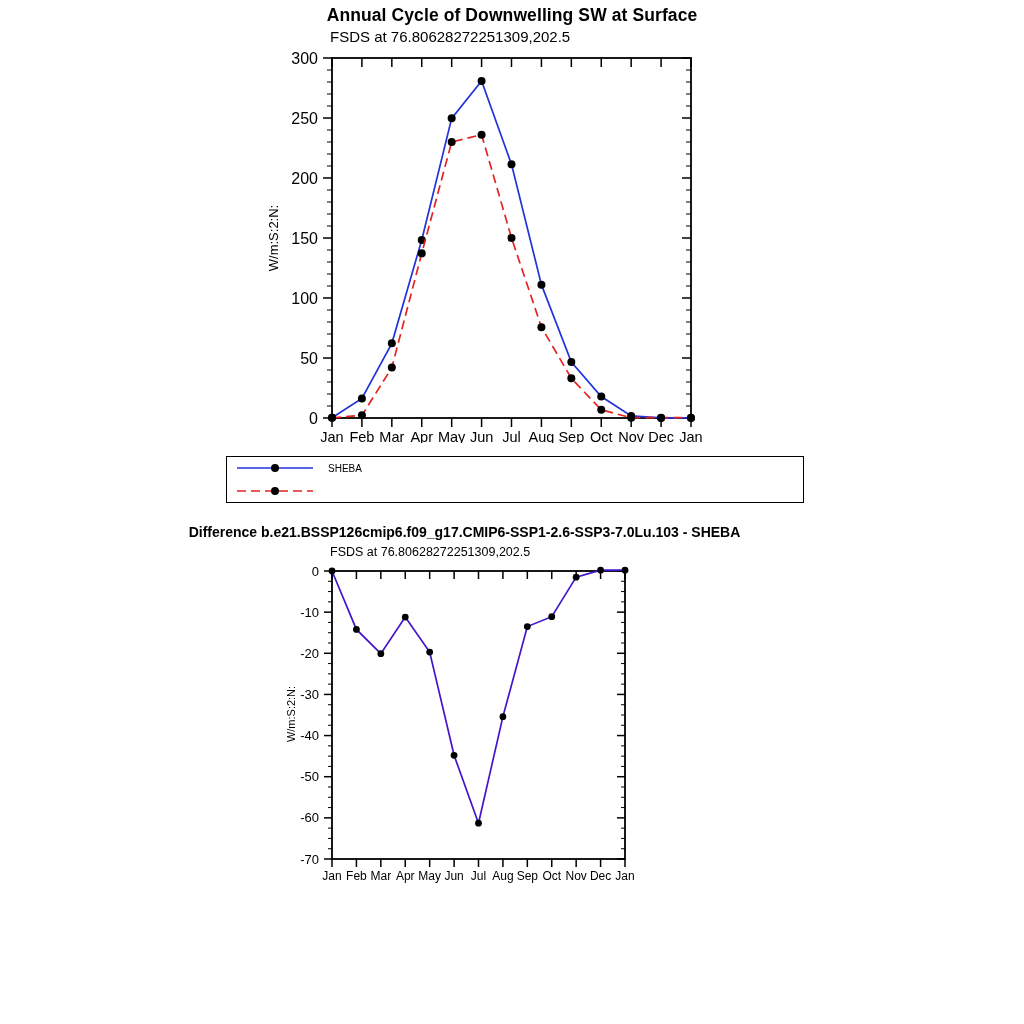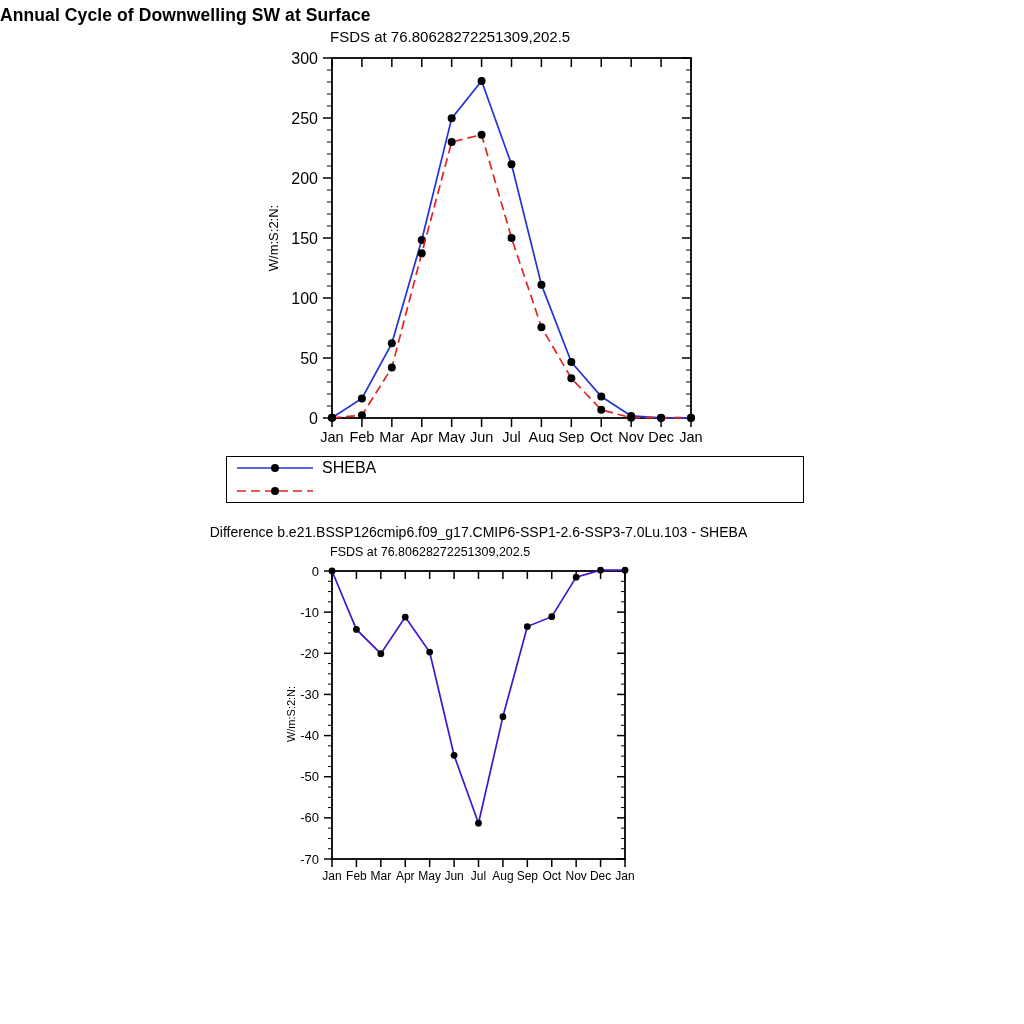--- a/index.html
+++ b/index.html
@@ -1,29 +1,29 @@
 <!DOCTYPE html>
 <html><head>
 <meta charset="utf-8">
 <style>
   html,body{margin:0;padding:0;background:#ffffff;}
   body{font-family:"Liberation Sans",sans-serif;color:#000;}
   .canvas{position:relative;width:1024px;height:1024px;background:#ffffff;overflow:hidden;}
-  .top-title{position:absolute;left:0;top:5px;width:1024px;text-align:left;
+  .top-title{position:absolute;left:0;top:5px;width:1024px;text-align:center;
              font-size:17.5px;font-weight:bold;letter-spacing:0.1px;}
   .top-subtitle{position:absolute;left:330px;top:28px;font-size:15px;}
   .top-ylab{position:absolute;left:273px;top:238px;transform:translate(-50%,-50%) rotate(-90deg);
             font-size:13px;white-space:nowrap;}
   .legend{position:absolute;left:226px;top:456px;width:578px;height:47px;
           border:1px solid #000;box-sizing:border-box;background:#fff;
           display:flex;flex-direction:column;justify-content:center;}
   .legend-row{display:flex;align-items:center;height:23px;padding-left:7px;}
-  .legend-row .lg-label{font-size:16px;margin-left:6px;white-space:nowrap;}
-  .bottom-title{position:absolute;left:150px;top:524px;width:657px;text-align:center;
-                font-size:14px;font-weight:normal;white-space:nowrap;}
+  .legend-row .lg-label{font-size:10px;margin-left:12px;white-space:nowrap;}
+  .bottom-title{position:absolute;left:136px;top:524px;width:657px;text-align:center;
+                font-size:14px;font-weight:bold;white-space:nowrap;}
   .bottom-subtitle{position:absolute;left:330px;top:545px;font-size:12.5px;}
   .bottom-ylab{position:absolute;left:291px;top:714px;transform:translate(-50%,-50%) rotate(-90deg);
                font-size:11px;white-space:nowrap;}
   #top-chart{position:absolute;left:290px;top:48px;}
   #bottom-chart{position:absolute;left:285px;top:558px;}
   svg text{font-family:"Liberation Sans",sans-serif;fill:#000;}
 </style>
 </head>
 <body>
 

